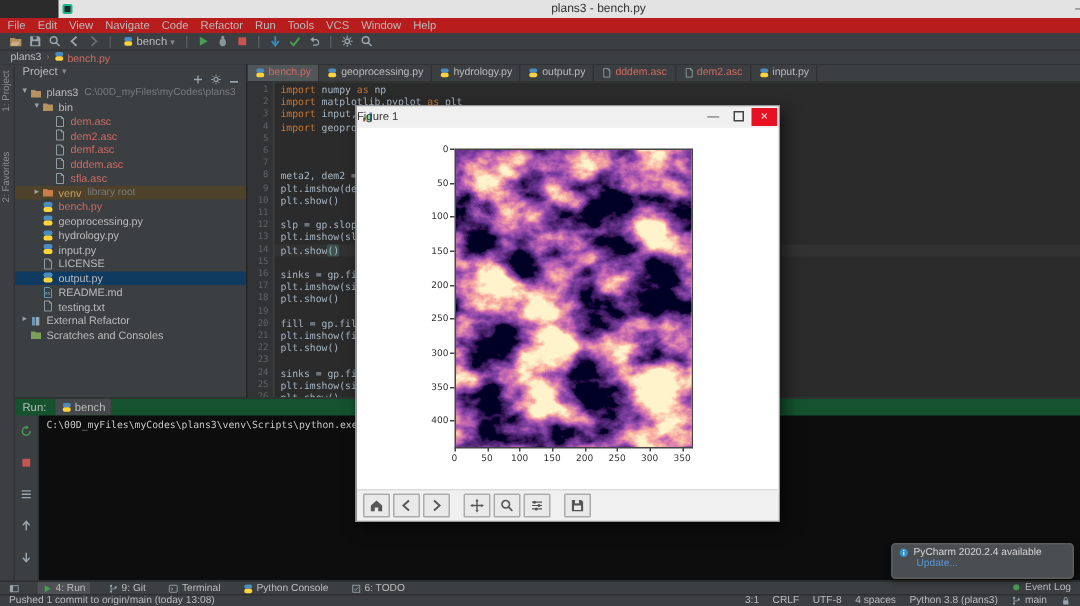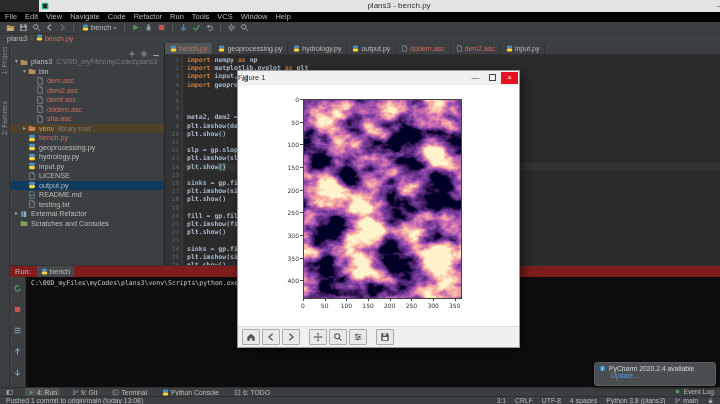--- a/index.html
+++ b/index.html
@@ -8,21 +8,21 @@
   .abs{position:absolute;}
   
   .titlebar{left:0;top:0;width:720px;height:12px;background:#e3e3e3;color:#333;font-size:8px;line-height:12px;margin-left:39px;}
   .tb-title{position:absolute;left:0;right:0;text-align:center;top:0;height:12px;}
   .tb-logo{position:absolute;left:2px;top:2px;}
   .tb-controls{position:absolute;right:0;top:0;height:12px;display:flex;}
   .tbc{width:16px;text-align:center;color:#444;font-size:8px;line-height:11px;cursor:default;}
   .tbc.close{background:#d6d6d6;}
   .maxbox{display:inline-block;width:5px;height:5px;border:1px solid #444;vertical-align:middle;}
   
-  .menubar{left:0;top:12px;width:720px;height:10px;background:#000000;font-size:7.5px;line-height:10px;display:flex;gap:8px;padding-left:5px;box-sizing:border-box;}
+  .menubar{left:0;top:12px;width:720px;height:10px;background:#b91c1c;font-size:7.5px;line-height:10px;display:flex;gap:8px;padding-left:5px;box-sizing:border-box;}
   .menu-item{color:#bbbbbb;}
   .toolbar{left:0;top:22px;width:720px;height:12px;background:#3c3f41;border-bottom:1px solid #323232;display:flex;align-items:center;padding-left:4px;box-sizing:border-box;}
   .tbi{width:13px;height:12px;display:flex;align-items:center;justify-content:center;}
   .tbsep{width:1px;height:8px;background:#55585a;margin:0 4px;}
   .runconf{display:flex;align-items:center;gap:2px;font-size:7.5px;color:#bbb;padding:0 4px;}
   .caret{font-size:6px;color:#888;}
   .navbar{left:0;top:34px;width:720px;height:9px;background:#3c3f41;font-size:7px;line-height:9px;display:flex;align-items:center;gap:3px;padding-left:7px;box-sizing:border-box;}
   .crumb-sep{color:#777;}
   
   .stripe{left:0;top:43px;width:10px;height:344px;background:#3c3f41;border-right:1px solid #323232;box-sizing:border-box;}
@@ -42,24 +42,24 @@
   .t-orange{color:#c8a266;}
   
   .editor{left:165px;top:43px;width:555px;height:222px;background:#2b2b2b;overflow:hidden;}
   .tabsbar{position:absolute;left:0;top:0;right:0;height:11px;background:#3c3f41;border-bottom:1px solid #323232;display:flex;}
   .etab{display:flex;align-items:center;gap:2px;font-size:7px;padding:0 5px;color:#bbbbbb;border-right:1px solid #323232;}
   .etab.active{background:#515658;}
   .edbody{position:absolute;left:0;top:11px;right:0;bottom:0;}
   .curline{position:absolute;left:0;right:0;height:8.2px;background:#323232;}
   .gutter{position:absolute;left:0;top:0;width:18px;bottom:0;background:#313335;border-right:1px solid #3c3f41;box-sizing:border-box;}
   .gn{position:absolute;right:3px;width:14px;text-align:right;font-family:"DejaVu Sans Mono",monospace;font-size:6px;color:#606366;}
-  .cl{position:absolute;left:22px;white-space:pre;font-family:"DejaVu Sans Mono",monospace;font-size:6.5px;color:#a9b7c6;font-weight:bold;}
+  .cl{position:absolute;left:22px;white-space:pre;font-family:"DejaVu Sans Mono",monospace;font-size:6.5px;color:#a9b7c6;}
   .cl .kw{color:#cc7832;} .cl .str{color:#6a8759;} .cl .phl{background:#3b514d;border-radius:1px;}
   
-  .runpanel{left:10px;top:265px;width:710px;height:122px;background:#7f1d1d;border-top:1px solid #323232;box-sizing:border-box;}
+  .runpanel{left:10px;top:265px;width:710px;height:122px;background:#14532d;border-top:1px solid #323232;box-sizing:border-box;}
   .runhdr{position:absolute;left:0;top:0;right:0;height:11px;font-size:7.5px;line-height:11px;display:flex;align-items:center;gap:6px;padding-left:5px;}
   .runtab{display:flex;align-items:center;gap:2px;padding:0 4px;height:11px;background:#46494b;}
   .runside{position:absolute;left:0;top:11px;width:16px;bottom:0;background:#3c3f41;border-right:1px solid #323232;box-sizing:border-box;display:flex;flex-direction:column;align-items:center;gap:3px;padding-top:2px;}
   .console{position:absolute;left:16px;top:11px;right:0;bottom:0;background:#0d0d0d;}
   .console-line{position:absolute;left:5px;top:2px;font-family:"DejaVu Sans Mono",monospace;font-size:6.5px;color:#c8c8c8;white-space:pre;}
   
   .twbar{left:0;top:387px;width:720px;height:9px;background:#3c3f41;border-top:1px solid #2f2f2f;box-sizing:border-box;display:flex;align-items:center;gap:9px;padding-left:3px;font-size:6.8px;}
   .twitem{display:flex;align-items:center;gap:2px;height:9px;padding:0 3px;}
   .twitem.active{background:#4e5254;}
   .eventlog{position:absolute;right:6px;top:387px;height:9px;display:flex;align-items:center;gap:2px;font-size:6.8px;}
@@ -365,20 +365,24 @@
         <use href="#i-python" xlink:href="#i-python"></use>
       </svg><span> bench.py</span></span>
   </div>
 
 <div class="abs stripe" id="stripe">
     <span class="vlabel" style="top: 4px;">1: Project</span>
     <span class="vlabel" style="top: 58px;">2: Favorites</span>
   </div>
 
 <div class="abs project">
+  <div class="proj-header">
+    <span>Project</span>
+    <span class="caret">▾</span>
+  </div>
   <div class="proj-hicons" id="proj-hicons">
       <span><svg width="8" height="8">
           <use href="#i-plus" xlink:href="#i-plus"></use>
         </svg></span>
       <span><svg width="8" height="8">
           <use href="#i-gear" xlink:href="#i-gear"></use>
         </svg></span>
       <span><svg width="8" height="8">
           <use href="#i-hide" xlink:href="#i-hide"></use>
         </svg></span>

